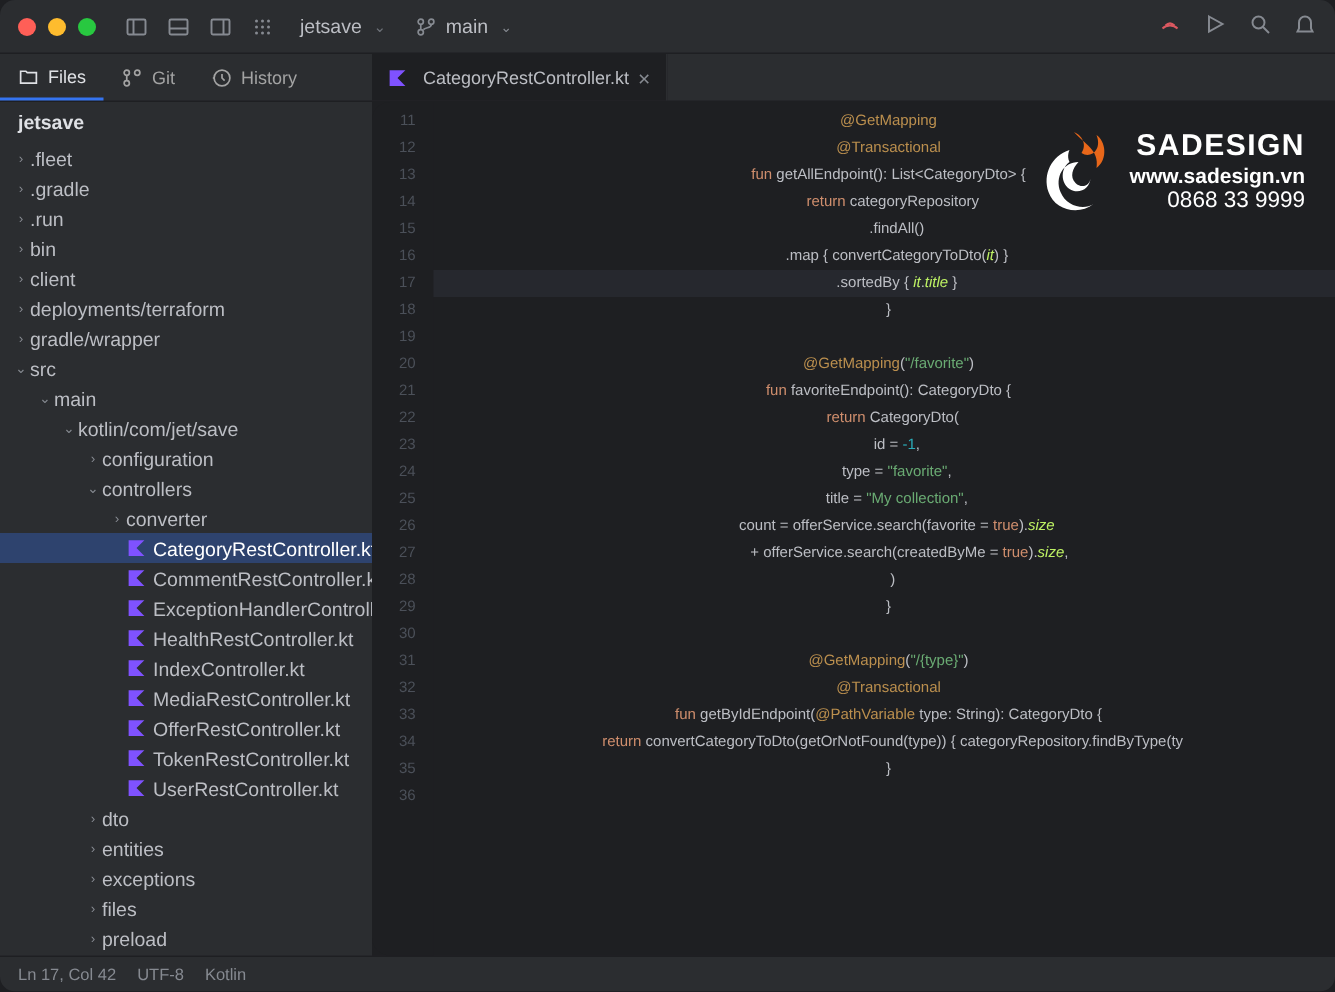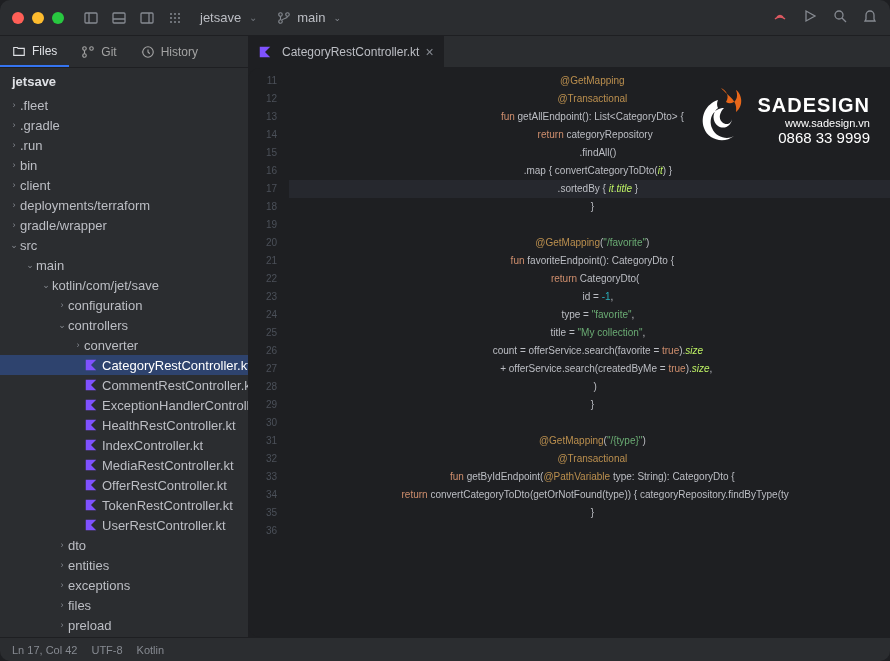--- a/index.html
+++ b/index.html
@@ -43,24 +43,24 @@
 .line.hl{background:#26282e;}
 .k-ann{color:#bb8f4e;}
 .k-kw{color:#cf8e6d;}
 .k-fn{color:#bcbec4;}
 .k-typ{color:#bcbec4;}
 .k-str{color:#6aab73;}
 .k-num{color:#2aacb8;}
 .k-id{color:#bef264;font-style:italic;}
 .k-bool{color:#cf8e6d;}
 .k-call{color:#bcbec4;}
-.watermark{position:absolute;top:50px;right:20px;text-align:right;color:#fff;display:flex;gap:12px;align-items:flex-end;pointer-events:none;}
+.watermark{position:absolute;top:50px;right:20px;text-align:right;color:#fff;display:flex;gap:12px;align-items:flex-start;pointer-events:none;}
 .watermark .flame{width:50px;height:60px;}
 .watermark .brand{font-size:20px;font-weight:700;letter-spacing:1px;}
-.watermark .url{font-size:11px;}
+.watermark .url{font-size:14px;font-weight:bold;}
 .watermark .phone{font-size:15px;font-weight:500;}
 .statusbar{height:24px;background:#2b2d30;display:flex;align-items:center;padding:0 12px;font-size:11px;color:#868a91;border-top:1px solid #1e1f22;}
 .statusbar .crumbsb{flex:1;}
 .statusbar .sep{margin:0 4px;color:#4b5059;}
 .statusbar .right{display:flex;gap:14px;}
 </style>
 </head>
 <body>
 
 <div class="titlebar">

